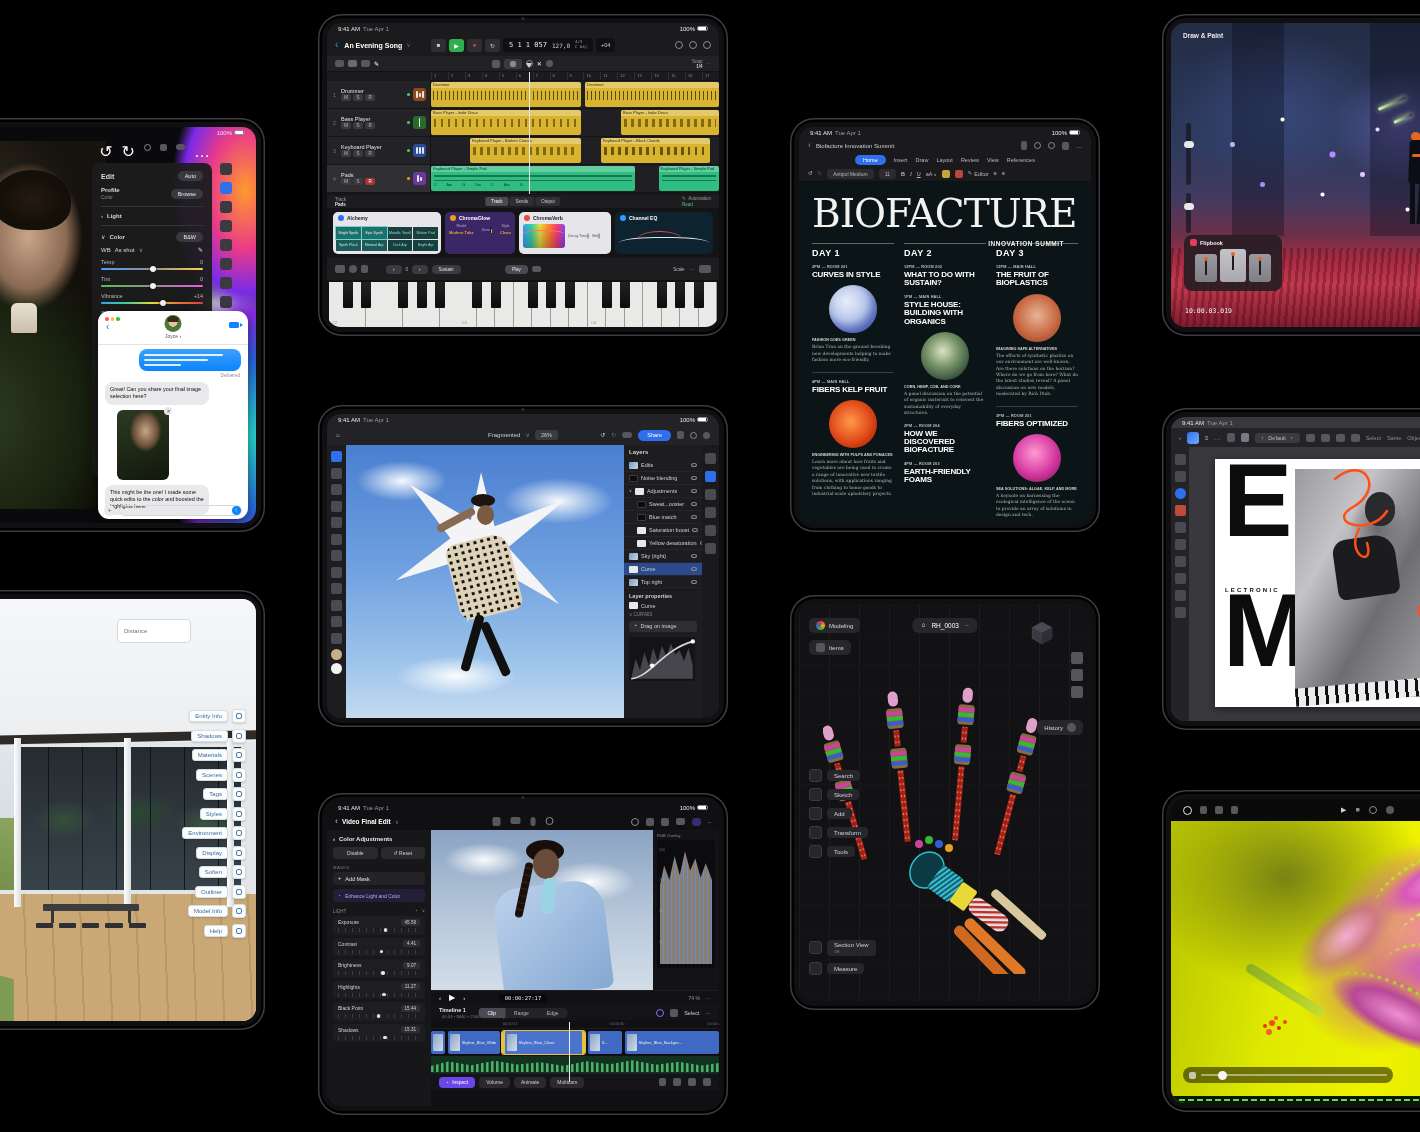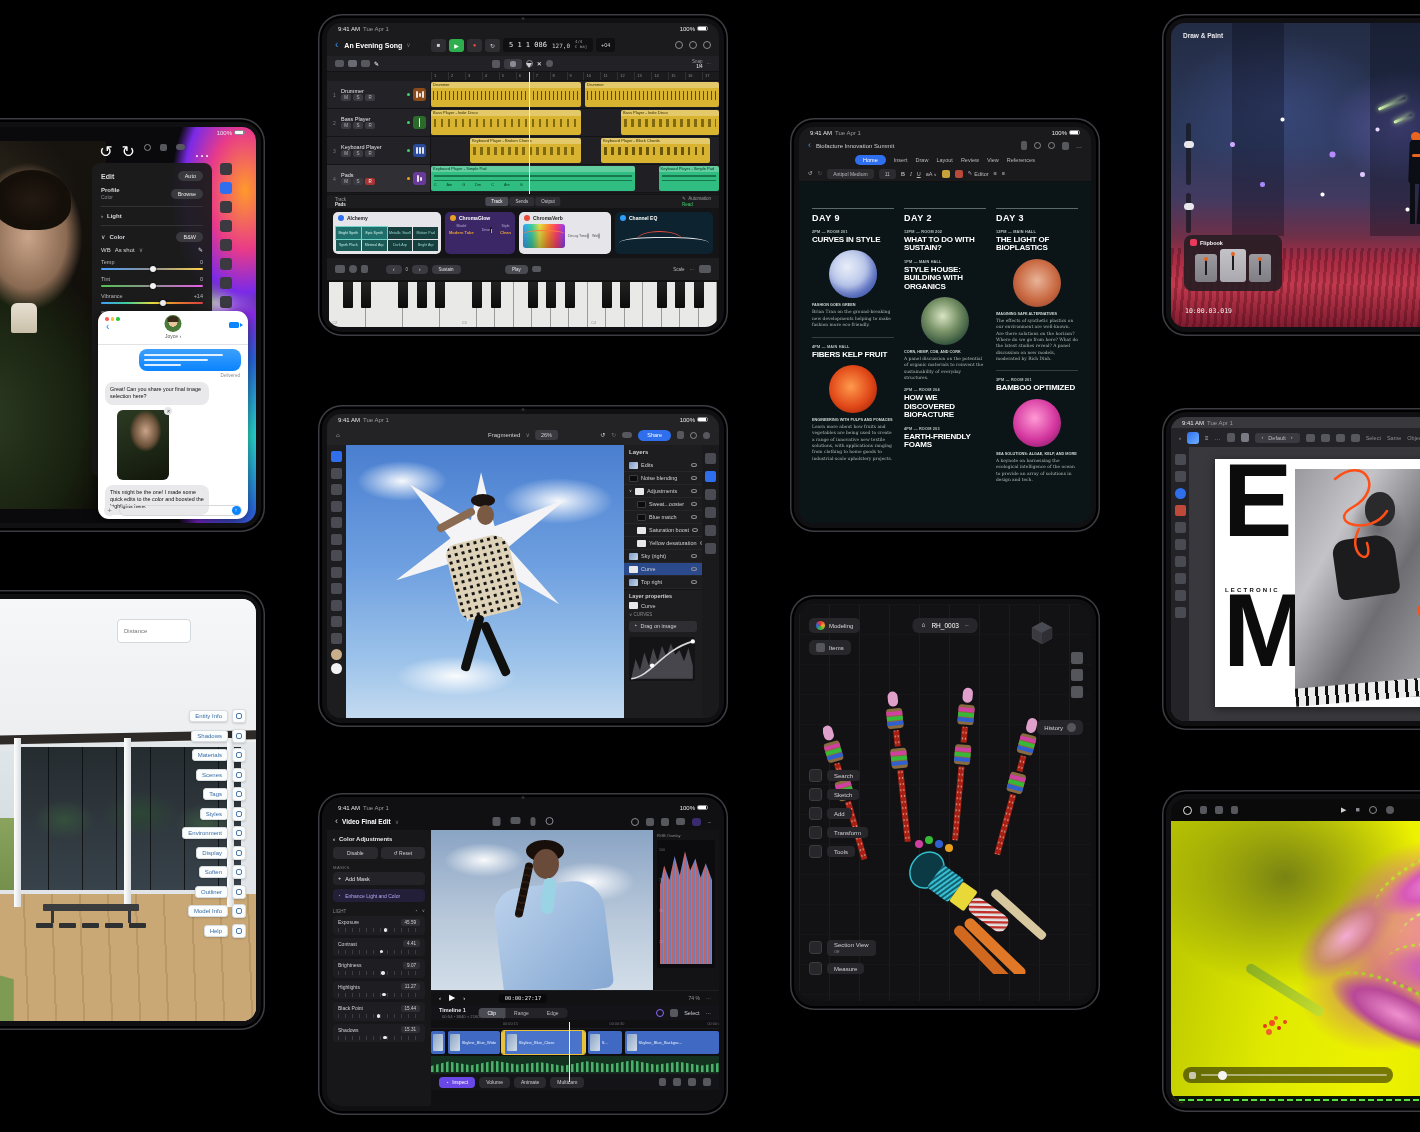--- a/index.html
+++ b/index.html
@@ -529,21 +529,21 @@
   <div class="lg-tb">
     <span class="g lg-back">‹</span>
     <span class="lg-name">An Evening Song</span>
     <span class="g" style="color:#6a6a70">∨</span>
     <div class="lg-trans">
       <button class="tbtn"><span>■</span></button>
       <button class="tbtn play"><span>▶</span></button>
       <button class="tbtn rec"><span>●</span></button>
       <button class="tbtn"><span>↻</span></button>
       <div class="lcd">
-        <span class="lcd-big">5 1 1 086</span>
+        <span class="lcd-big">5 1 1 057</span>
         <span class="lcd-sm">127,0</span>
         <span class="lcd-col">
               <span>4/4</span>
               <span>C maj</span>
             </span>
       </div>
       <span class="lcd2">+04</span>
     </div>
     <div class="lg-tbr">
       <span class="icc" style="width:8px;height:8px"></span>
@@ -844,23 +844,27 @@
     <span class="icb" style="width:8px;height:8px;background:#c8a23a"></span>
     <span class="icb" style="width:8px;height:8px;background:#b84a3a"></span>
     <span class="row" style="gap:2px">
           <span class="g">✎</span>
           <span>Editor</span>
         </span>
     <span class="g">≡</span>
     <span class="g">≡</span>
   </div>
   <div class="wd-doc">
+    <div style="position:relative">
+      <div class="wd-title">BIOFACTURE</div>
+      <div class="wd-sub">INNOVATION SUMMIT</div>
+    </div>
     <div class="wd-cols">
       <div class="wd-col">
-        <div class="wd-day">DAY 9</div>
+        <div class="wd-day">DAY 1</div>
         <div class="wd-time">2PM — ROOM 201</div>
         <div class="wd-hd">CURVES IN STYLE</div>
         <div class="wd-circ c-blue"></div>
         <div class="wd-cap">FASHION GOES GREEN</div>
         <div class="wd-bd">Brian Tran on the ground-breaking new developments helping to make fashion more eco-friendly.</div>
         <div class="wd-hr"></div>
         <div class="wd-time">4PM — MAIN HALL</div>
         <div class="wd-hd">FIBERS KELP FRUIT</div>
         <div class="wd-circ c-red"></div>
         <div class="wd-cap">ENGINEERING WITH PULPS AND POMACES</div>
@@ -876,27 +880,27 @@
         <div class="wd-cap">CORN, HEMP, COB, AND CORK</div>
         <div class="wd-bd">A panel discussion on the potential of organic materials to reinvent the sustainability of everyday structures.</div>
         <div class="wd-time">2PM — ROOM 204</div>
         <div class="wd-hd">HOW WE DISCOVERED BIOFACTURE</div>
         <div class="wd-time">4PM — ROOM 203</div>
         <div class="wd-hd">EARTH-FRIENDLY FOAMS</div>
       </div>
       <div class="wd-col">
         <div class="wd-day">DAY 3</div>
         <div class="wd-time">12PM — MAIN HALL</div>
-        <div class="wd-hd">THE LIGHT OF BIOPLASTICS</div>
+        <div class="wd-hd">THE FRUIT OF BIOPLASTICS</div>
         <div class="wd-circ c-rust"></div>
         <div class="wd-cap">IMAGINING SAFE ALTERNATIVES</div>
         <div class="wd-bd">The effects of synthetic plastics on our environment are well-known. Are there solutions on the horizon? Where do we go from here? What do the latest studies reveal? A panel discussion on new models, moderated by Rich Dinh.</div>
         <div class="wd-hr"></div>
         <div class="wd-time">3PM — ROOM 201</div>
-        <div class="wd-hd">BAMBOO OPTIMIZED</div>
+        <div class="wd-hd">FIBERS OPTIMIZED</div>
         <div class="wd-circ c-mag"></div>
         <div class="wd-cap">SEA SOLUTIONS: ALGAE, KELP, AND MORE</div>
         <div class="wd-bd">A keynote on harnessing the ecological intelligence of the ocean to provide an array of solutions in design and tech.</div>
       </div>
     </div>
   </div>
  </div>
 </div>
 
 <div class="ipad" style="left:1162px;top:14px;width:400px;height:322px">

